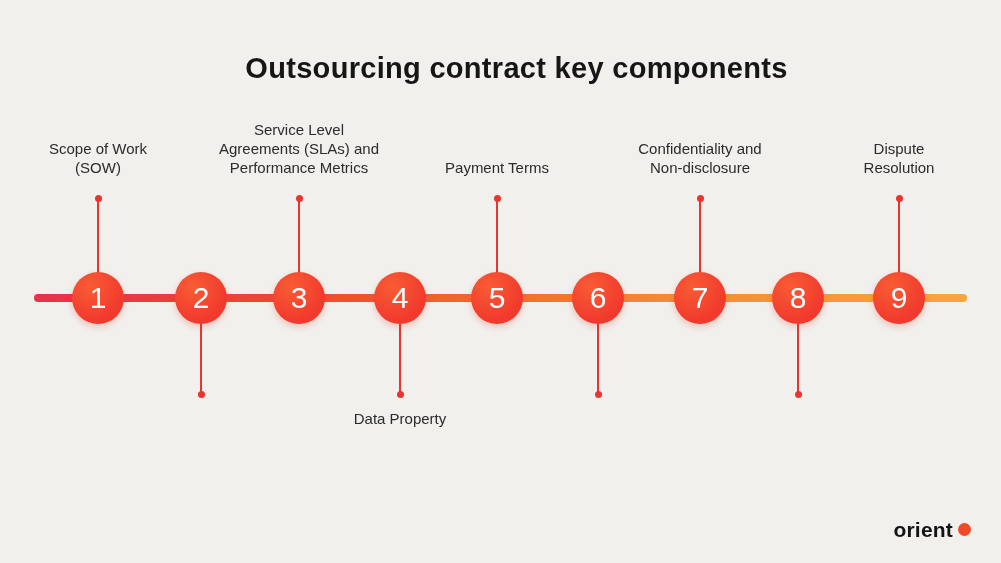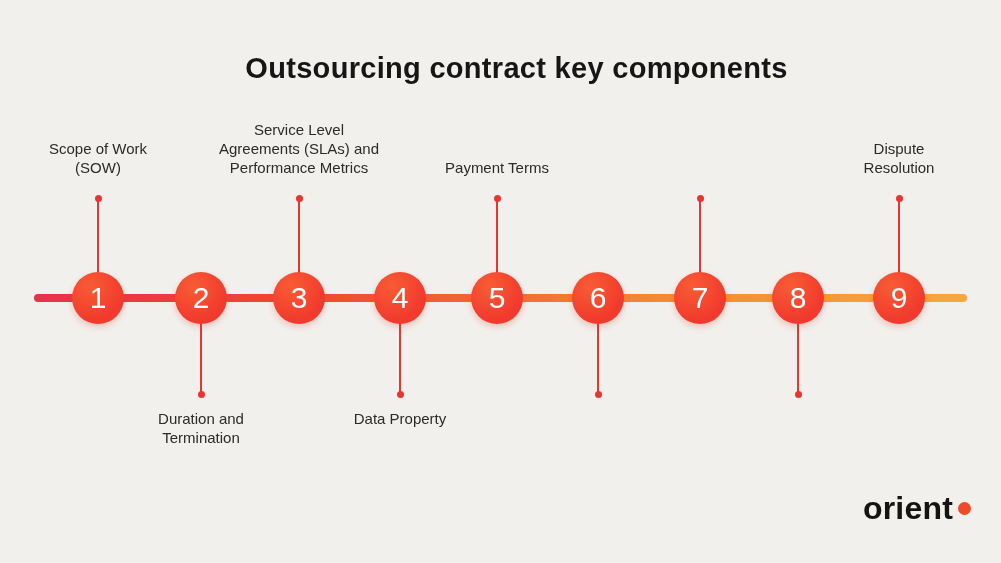--- a/index.html
+++ b/index.html
@@ -91,22 +91,22 @@
     font-size: 15px;
     line-height: 19px;
     color: var(--text, #2b2b2b);
     white-space: pre-line;
   }
   .item.above .label { bottom: 386px; }
   .item.below .label { top: 409px; }
   .brand {
     position: absolute;
     right: 30px;
-    bottom: 36px;
-    font-size: 32px;
+    bottom: 21px;
+    font-size: 21px;
     font-weight: 800;
     letter-spacing: 0.2px;
     color: #141414;
     margin-top: 35px;
   }
   .brand-dot {
     display: inline-block;
     width: 13px;
     height: 13px;
     border-radius: 50%;
@@ -127,22 +127,20 @@
   <div class="label">Scope of Work
 (SOW)</div>
   <div class="dot"></div>
   <div class="connector"></div>
   <div class="circle">
       <span>1</span>
     </div>
 </div>
 
 <div class="item below" style="left:91px">
-  <div class="label">Duration and
-Termination</div>
   <div class="dot"></div>
   <div class="connector"></div>
   <div class="circle">
       <span>2</span>
     </div>
 </div>
 
 <div class="item above" style="left:189px">
   <div class="label">Service Level
 Agreements (SLAs) and
@@ -174,20 +172,22 @@
 
 <div class="item below" style="left:488px">
   <div class="dot"></div>
   <div class="connector"></div>
   <div class="circle">
       <span>6</span>
     </div>
 </div>
 
 <div class="item above" style="left:590px">
+  <div class="label">Confidentiality and
+Non-disclosure</div>
   <div class="dot"></div>
   <div class="connector"></div>
   <div class="circle">
       <span>7</span>
     </div>
 </div>
 
 <div class="item below" style="left:688px">
   <div class="dot"></div>
   <div class="connector"></div>

